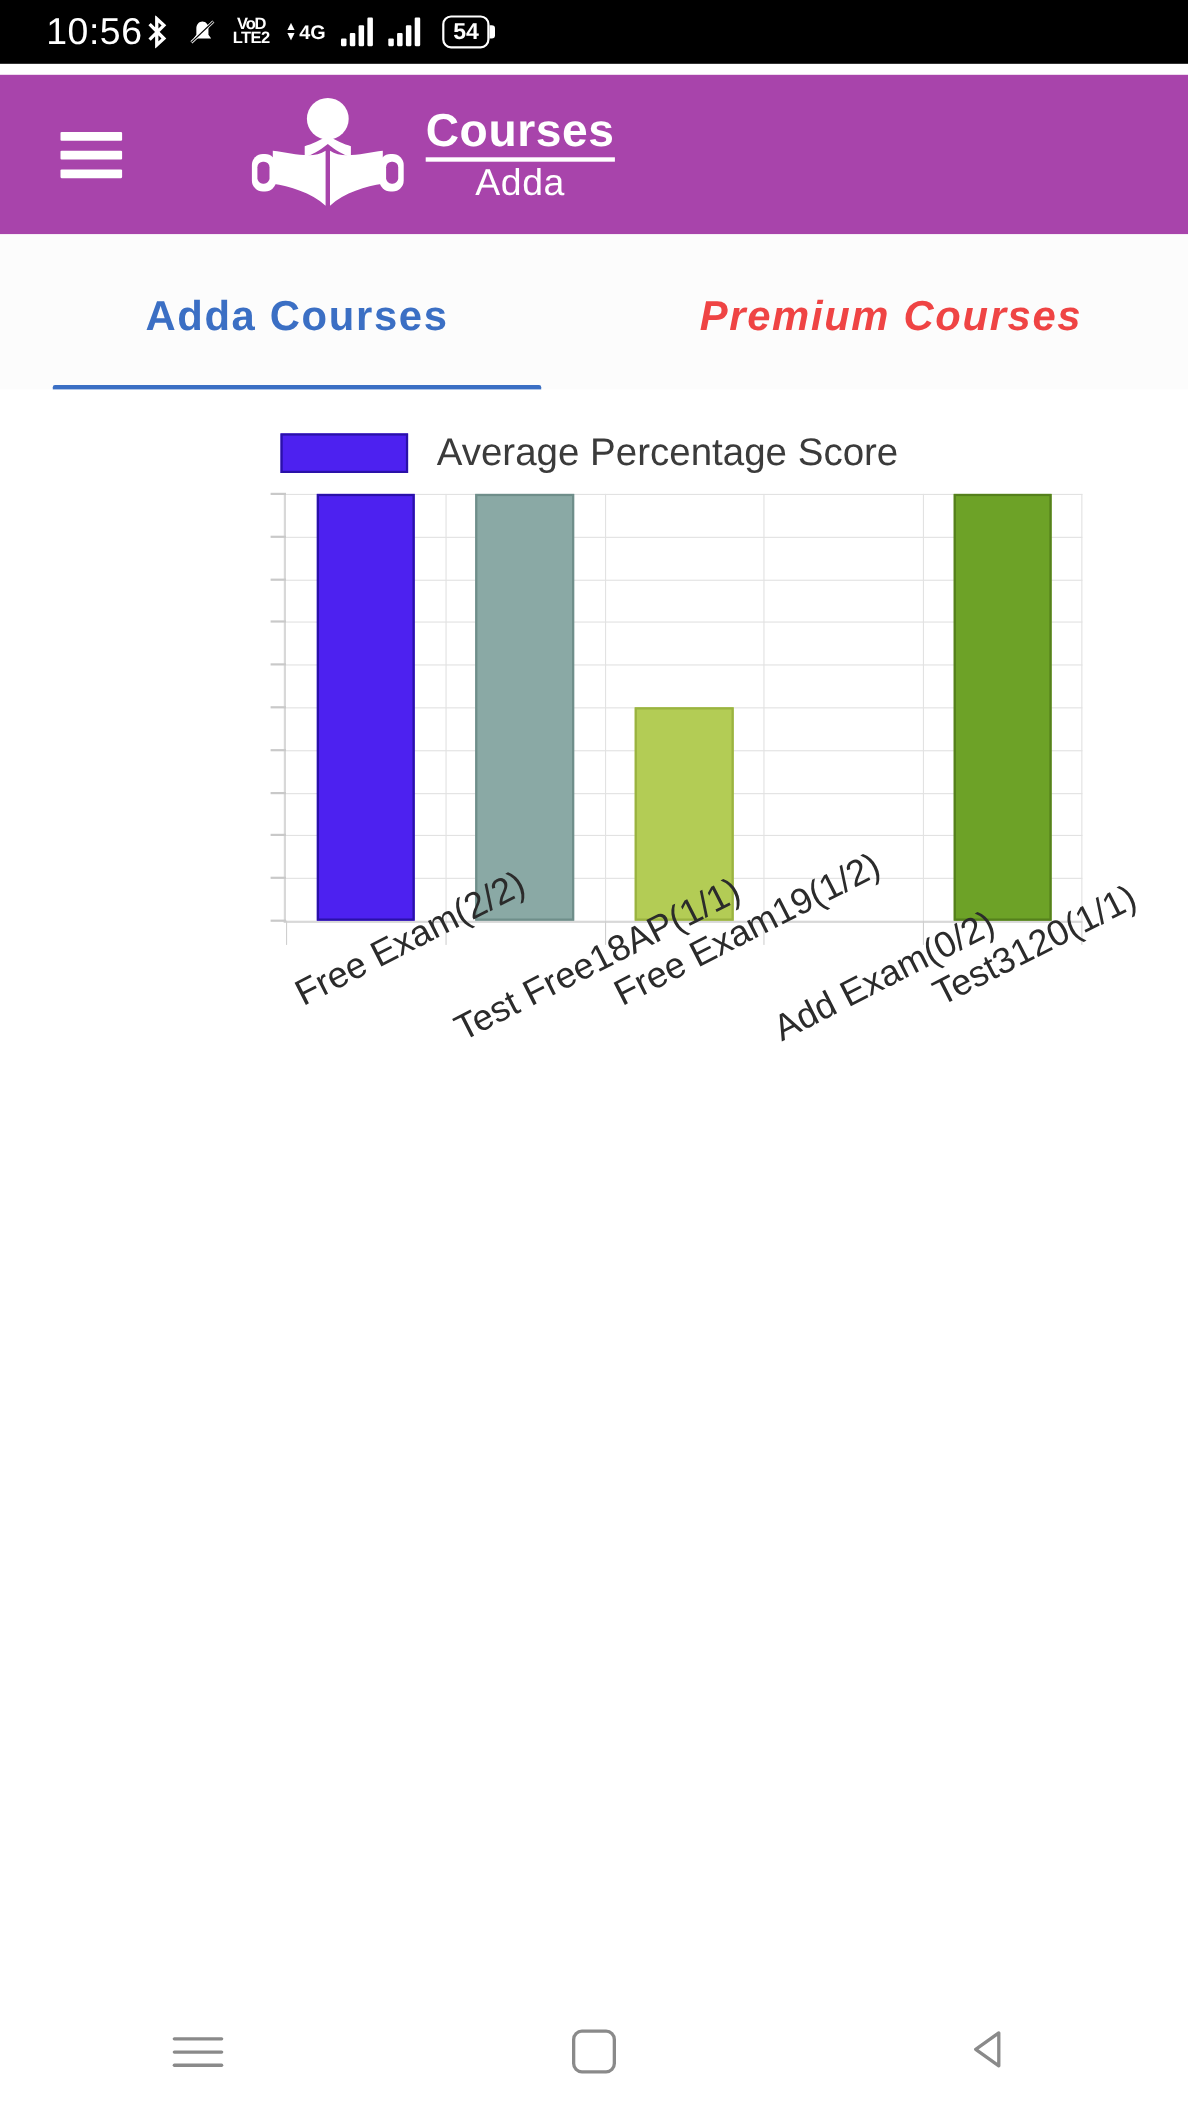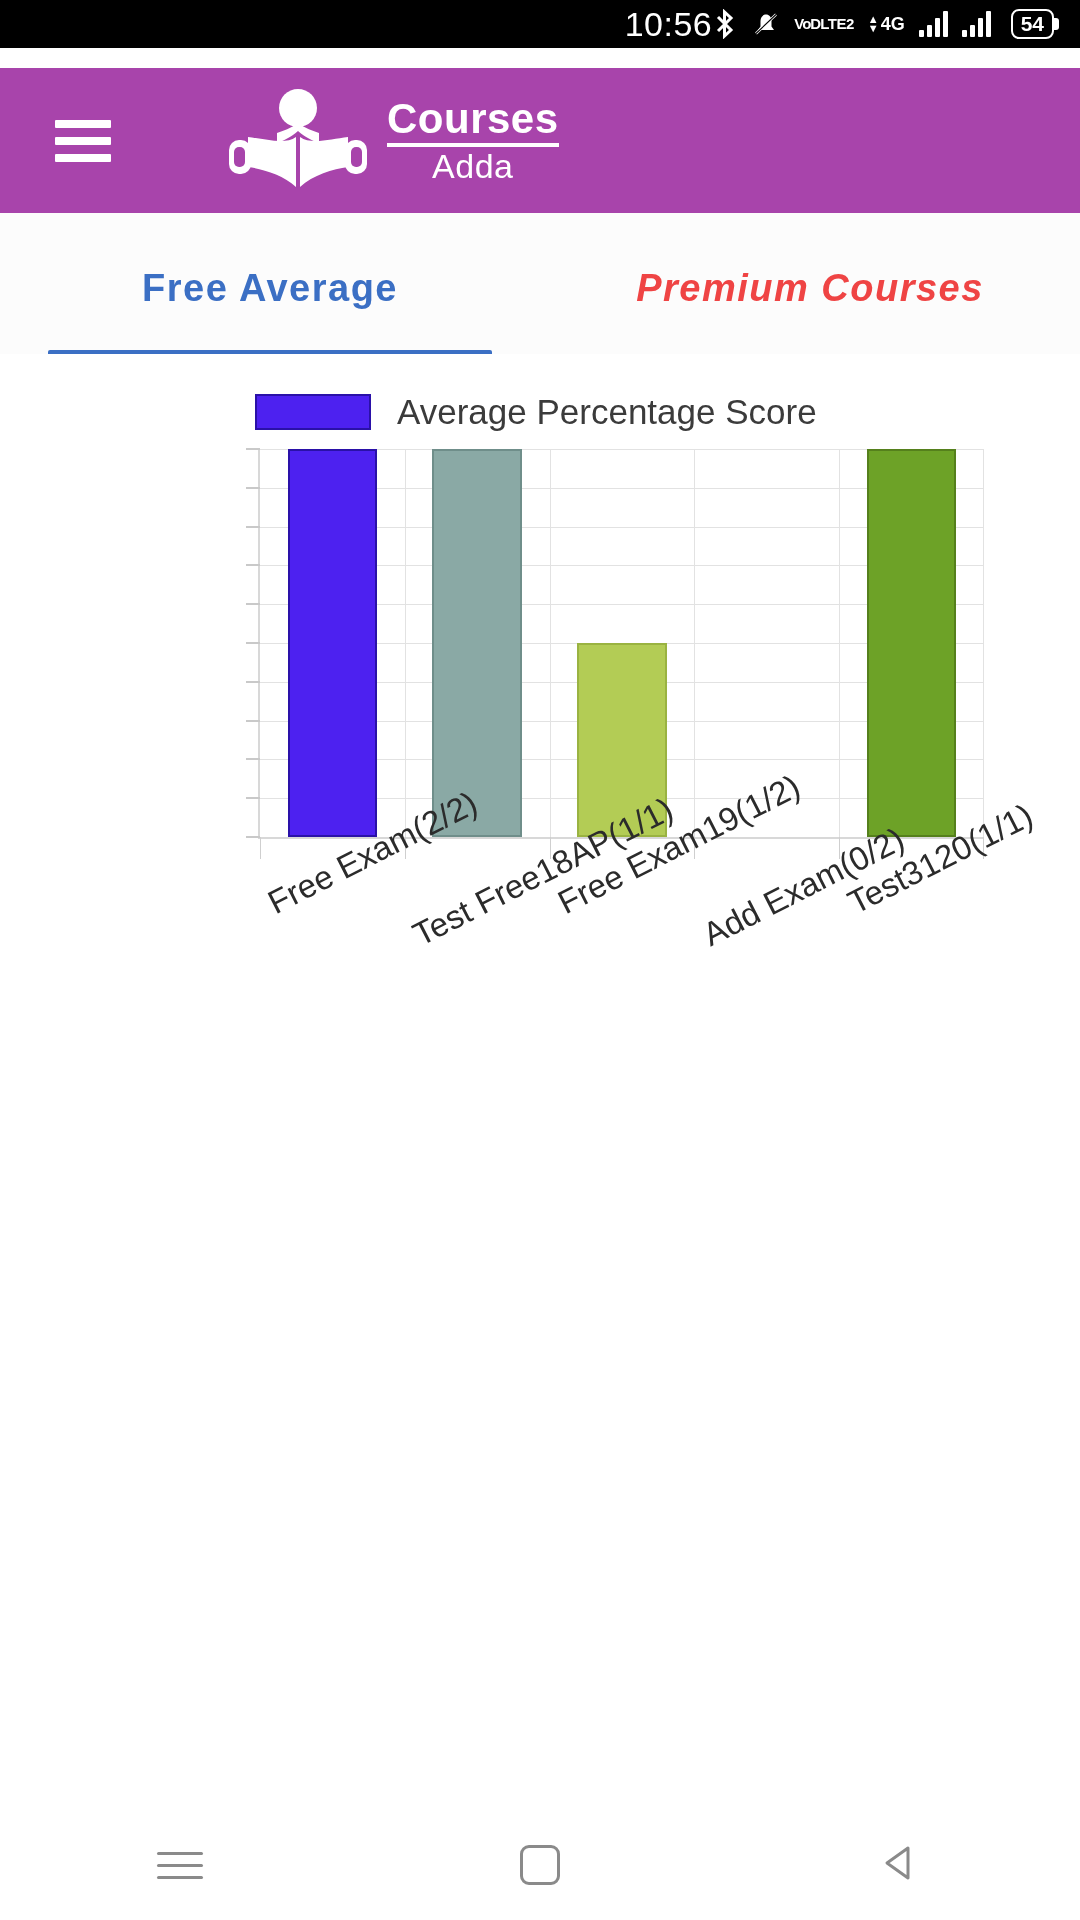--- a/index.html
+++ b/index.html
@@ -5,29 +5,29 @@
   * { margin:0; padding:0; box-sizing:border-box; }
   html, body {
     width:1080px; height:1920px;
     background:#ffffff;
     font-family:"Liberation Sans", sans-serif;
     overflow:hidden;
   }
 
   
   .statusbar{
-    position:absolute; left:0; top:0; width:1080px; height:48px;
+    position:absolute; left:0; top:0; width:1080px; height:58px;
     background:#000000; color:#ffffff;
-    display:flex; align-items:center; justify-content:flex-end;
+    display:flex; align-items:center; justify-content:flex-start;
     padding:0 26px 0 42px;
   }
   .status-time{ font-size:34px; font-weight:400; letter-spacing:.5px; }
   .status-icons{ display:flex; align-items:center; gap:14px; }
   .si{ display:flex; align-items:flex-end; }
-  .volte{ display:flex; flex-direction:row; align-items:center; line-height:.85;
+  .volte{ display:flex; flex-direction:column; align-items:center; line-height:.85;
           font-size:15px; font-weight:700; letter-spacing:-.5px;}
   .volte .r1{ letter-spacing:-1px; }
   .fourg{ display:flex; align-items:center; gap:2px; font-size:18px; font-weight:700;}
   .arrows{ display:flex; flex-direction:column; font-size:11px; line-height:.8;}
   .bars{ display:flex; align-items:flex-end; gap:3px; height:26px;}
   .bars i{ display:block; width:5px; background:#fff; border-radius:1px;}
   .bars i:nth-child(1){height:7px}
   .bars i:nth-child(2){height:12px}
   .bars i:nth-child(3){height:19px}
   .bars i:nth-child(4){height:26px}
@@ -187,21 +187,21 @@
     <span class="logo-text">
       <span class="l1">Courses</span>
       <span class="logo-rule"></span>
       <span class="l2">Adda</span>
     </span>
   </div>
 </div>
 
 <div class="tabs">
   <div class="tab active">
-    <span>Free Average</span>
+    <span>Adda Courses</span>
     <span class="underline"></span>
   </div>
   <div class="tab inactive">
     <span>Premium Courses</span>
   </div>
 </div>
 
 <div class="chart-area">
 
   <div class="legend">

